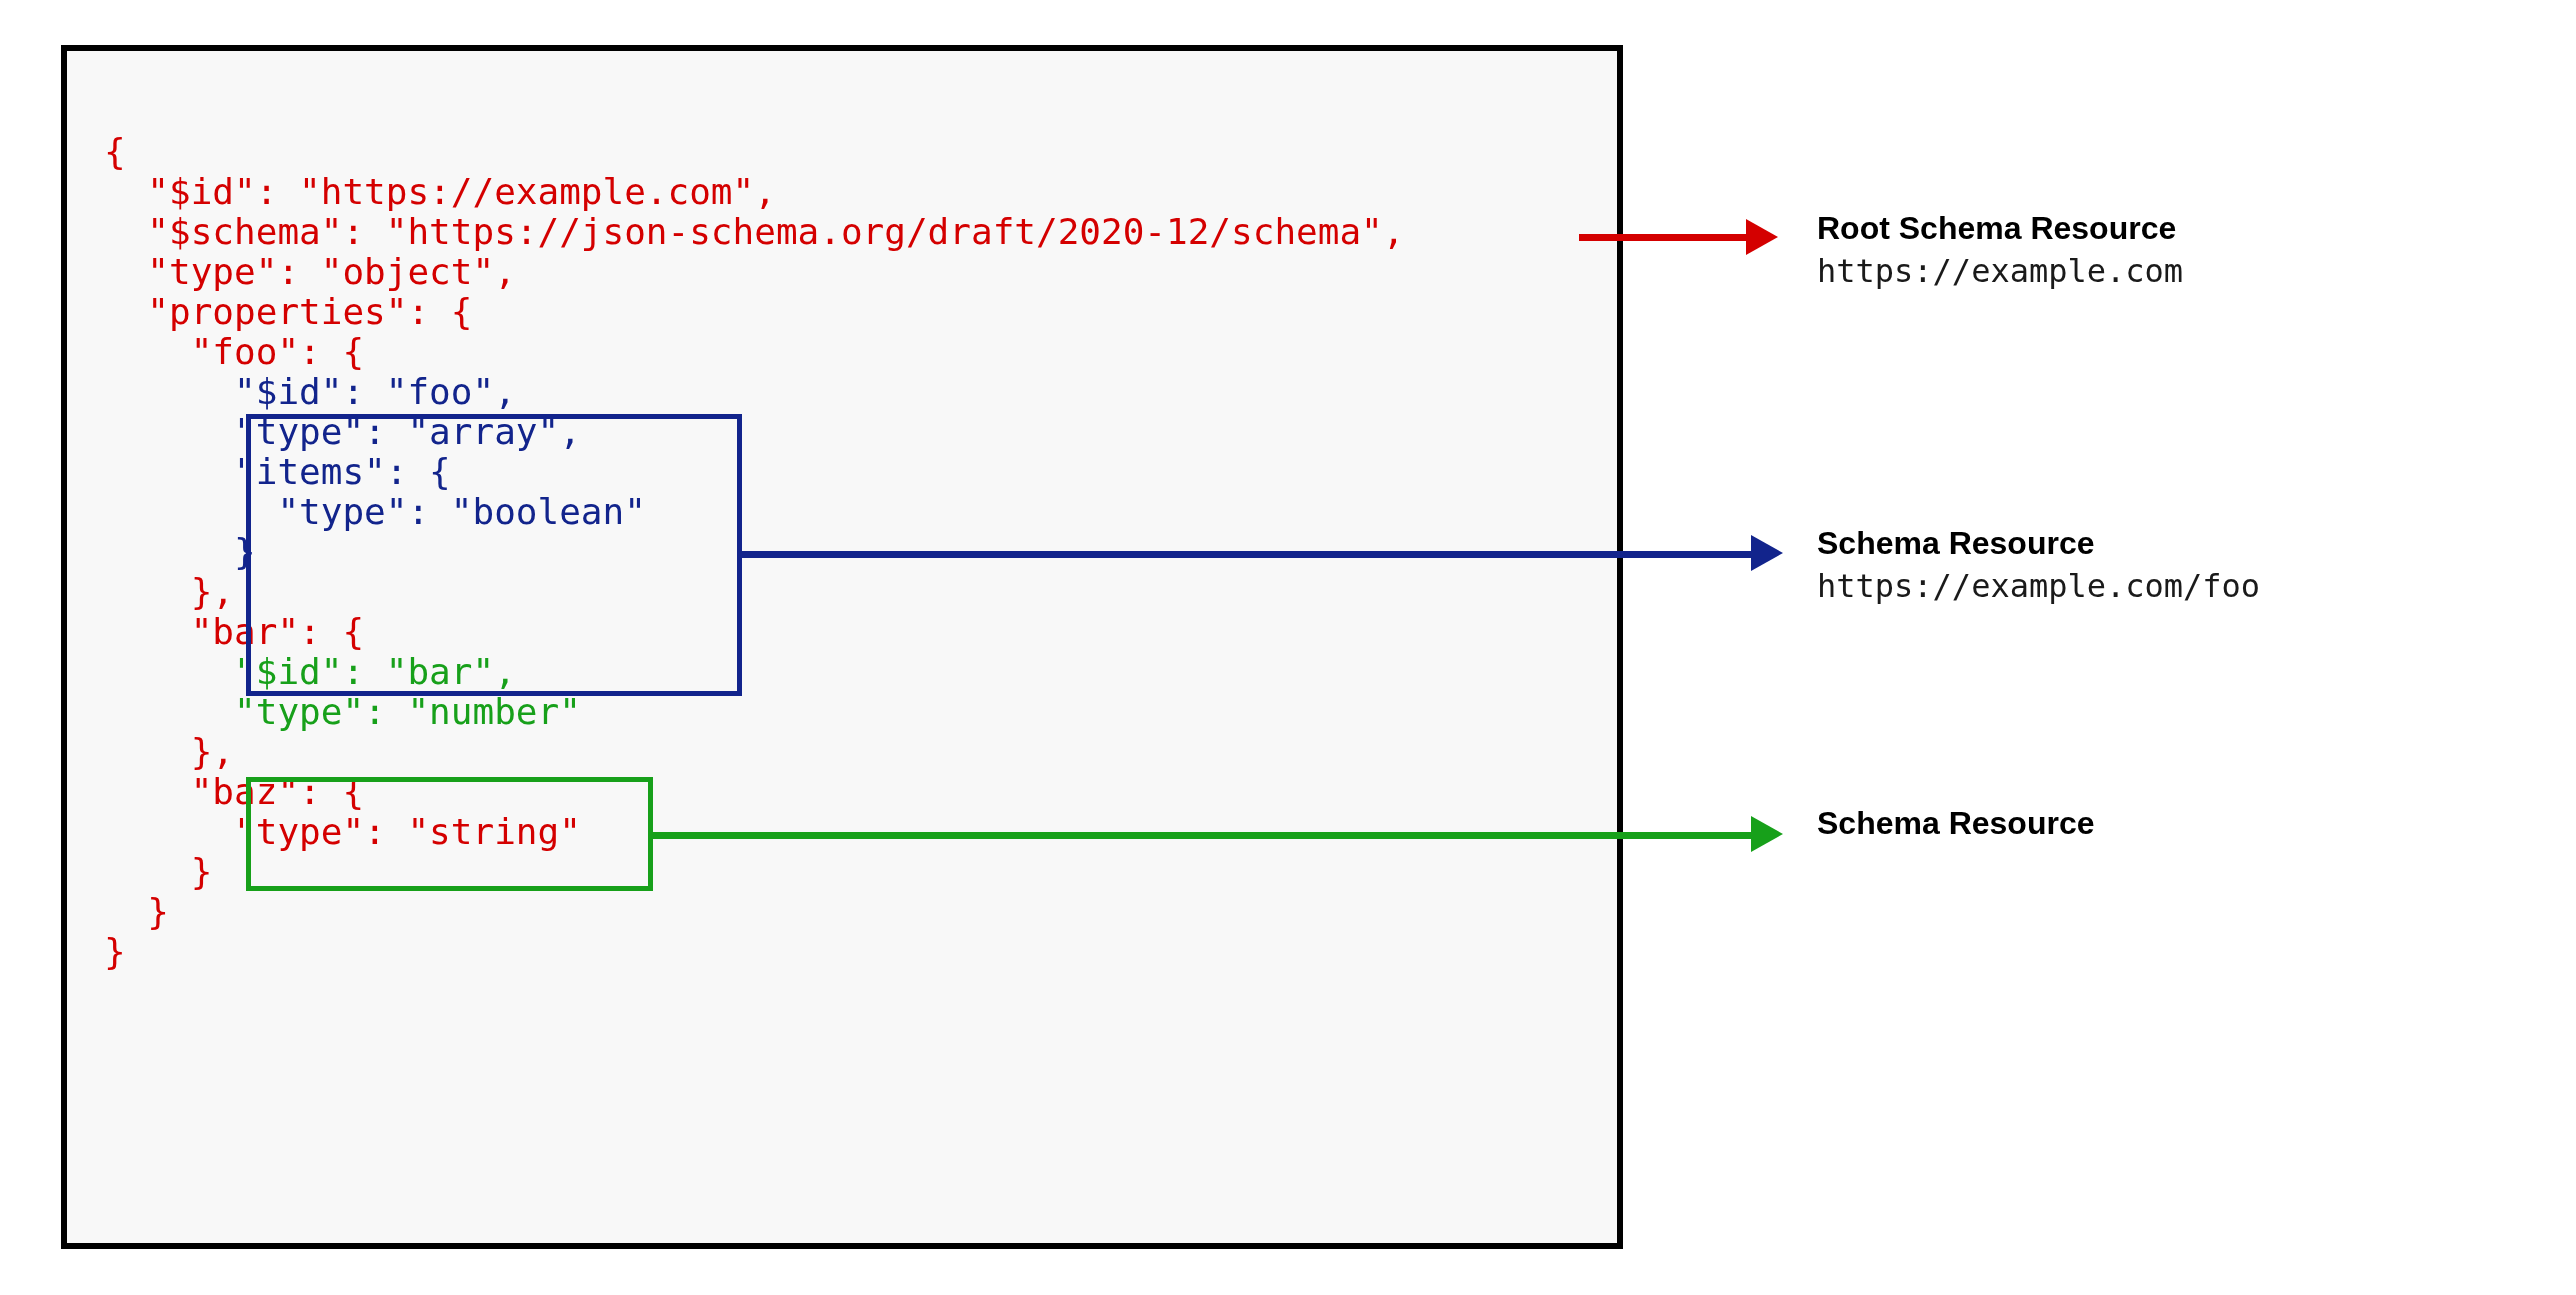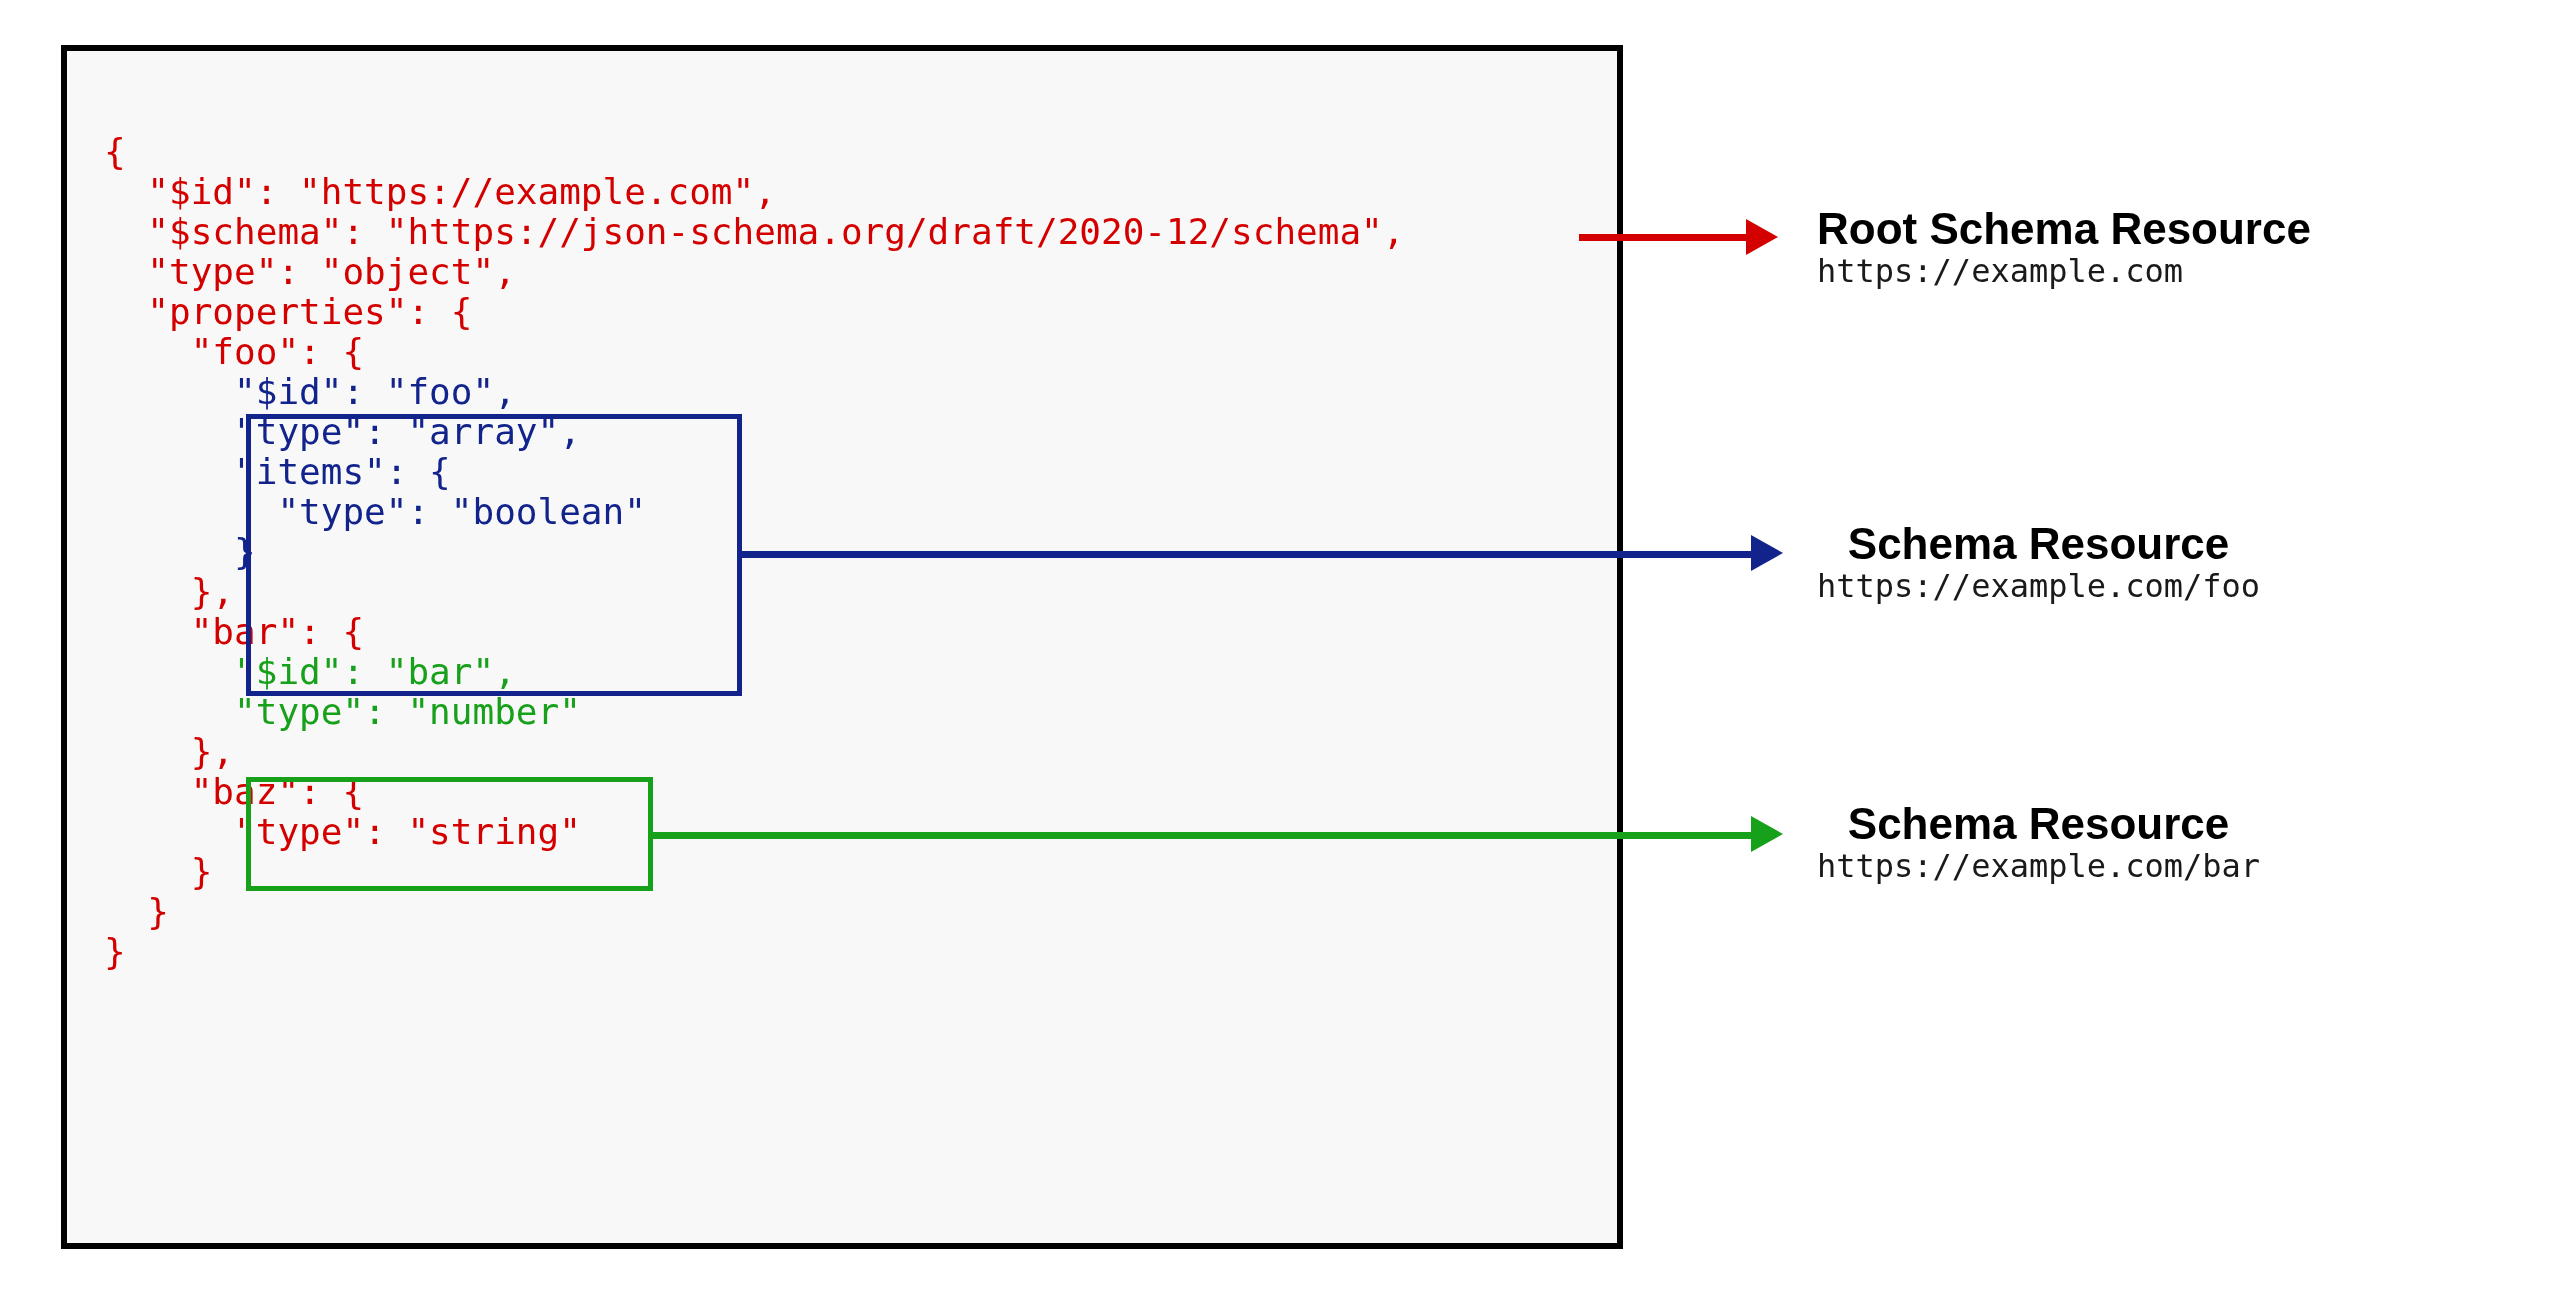--- a/index.html
+++ b/index.html
@@ -98,25 +98,24 @@
   .a2-head { left: 1751px; top: 535px; }
   
   .a3-line { left: 650px;  top: 832px; width: 1102px; }
   .a3-head { left: 1751px; top: 816px; }
 
   
   .callout { position: absolute; }
   .callout .title {
     font-family: "Liberation Sans", sans-serif;
     font-weight: bold;
-    font-size: 44px;
+    font-size: 32px;
     line-height: 43px;
     color: #000000;
     white-space: nowrap;
-    text-align: center;
   }
   .callout .uri {
     font-family: "DejaVu Sans Mono", monospace;
     font-size: 32px;
     line-height: 37px;
     color: #1a1a1a;
     white-space: nowrap;
     margin-top: 3px;
   }
   .co-1 { left: 1817px; top: 207px; }
@@ -149,17 +148,16 @@
     <div class="uri">https://example.com</div>
   </div>
 
   <div class="callout co-2">
     <div class="title">Schema Resource</div>
     <div class="uri">https://example.com/foo</div>
   </div>
 
   <div class="callout co-3">
     <div class="title">Schema Resource</div>
-    <div class="uri">https://example.com/bar</div>
   </div>
 
 </div>
 
 
 </body></html>

